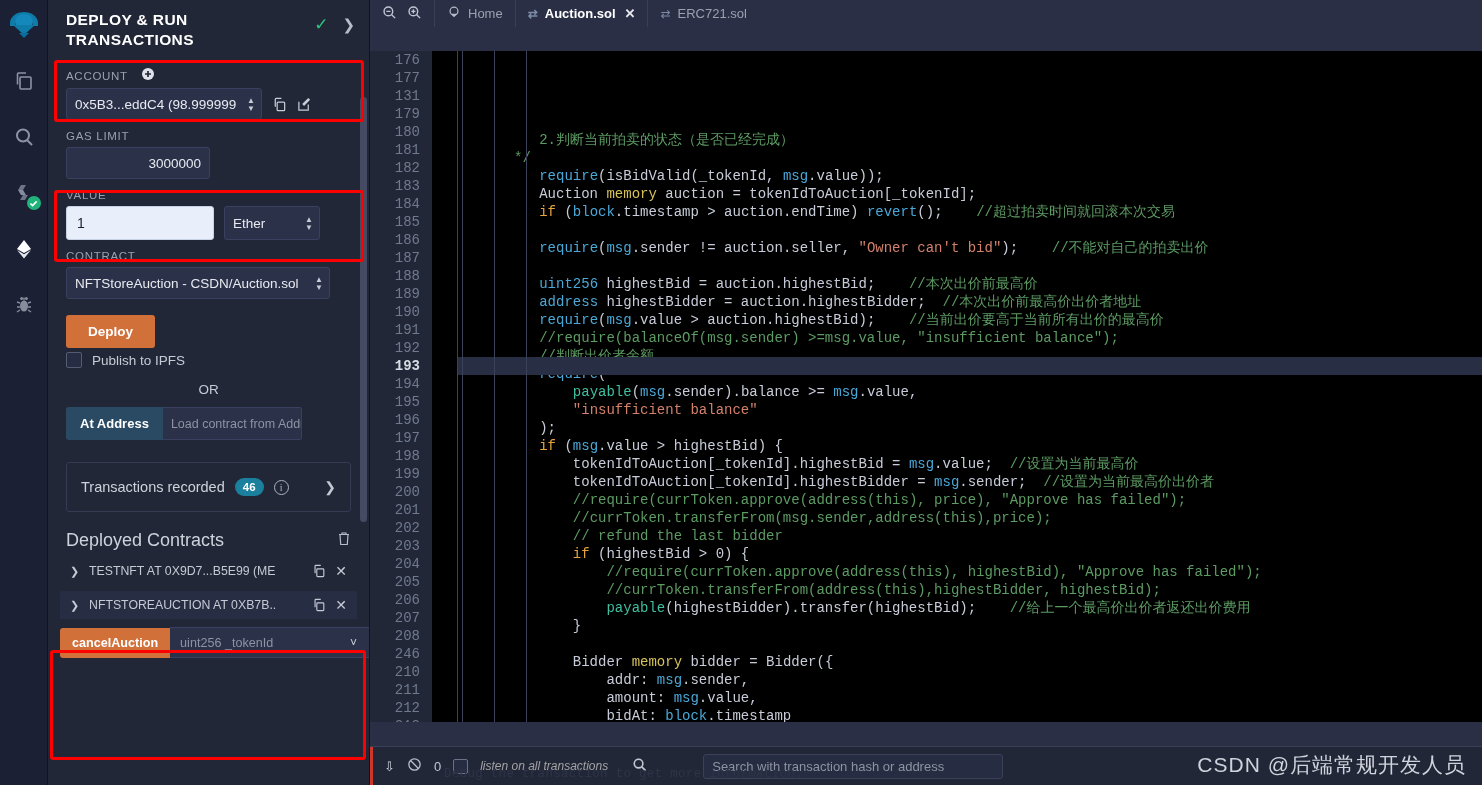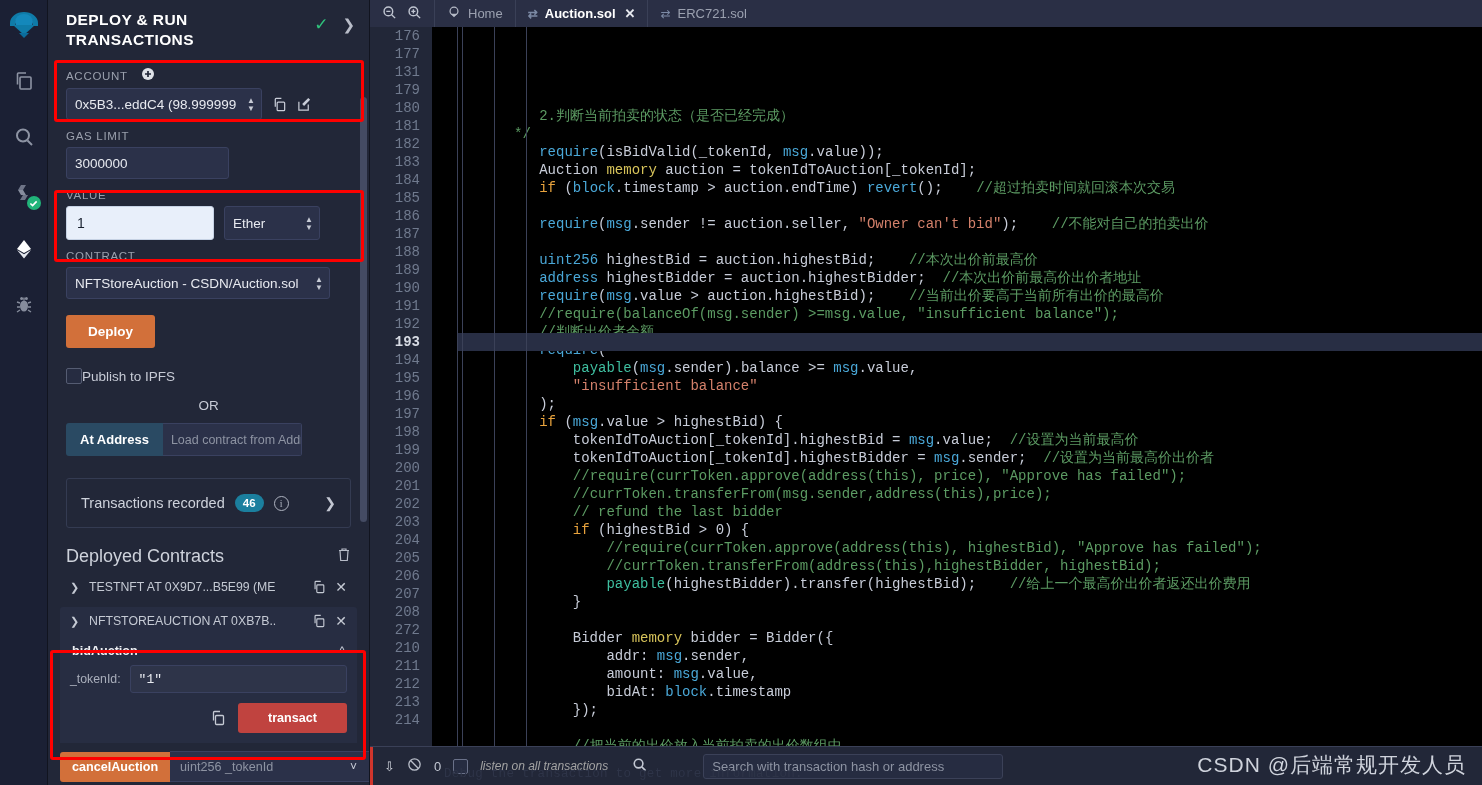--- a/index.html
+++ b/index.html
@@ -61,36 +61,36 @@
     height:32px; background:#2b3149; border:1px solid #3a4160; border-radius:3px;
     color:#e8eaf0; font-size:13.5px; display:flex; align-items:center;
     padding:0 6px 0 8px; white-space:nowrap; overflow:hidden; position:relative;
   }
   .spin{ margin-left:auto; display:flex; flex-direction:column; gap:1px; color:#c8ccd6; font-size:8px; line-height:7px;}
   .icbtn{ color:#c9cdd8; cursor:pointer; display:flex; align-items:center; }
 
   .account-row{ display:flex; align-items:center; gap:10px; }
   .account-select{ width:196px; }
 
-  .gas-inp{ width:163px; }
+  .gas-inp{ width:144px;justify-content:flex-end; }
 
   .value-row{ display:flex; gap:10px; align-items:center; }
   .value-inp{
     width:148px; height:34px; background:#e8effa; border:1px solid #c6d2e4; border-radius:3px;
     color:#18202e; font-size:14px; display:flex; align-items:center; padding:0 10px;
   }
   .value-unit{ width:96px; height:34px; }
 
   .contract-select{ width:264px; }
 
   .deploy-btn{
     margin-top:16px; background:#d2703a; color:#fff; font-size:13.5px; font-weight:700;
     border:none; border-radius:3px; padding:9px 22px; cursor:pointer;
   }
-  .ipfs-row{ display:flex; align-items:center; margin-top:20px; }
+  .ipfs-row{ display:flex; align-items:center; gap:10px; margin-top:4px; }
   .chk{ width:16px; height:16px; border:1px solid #555c72; border-radius:2px; background:#262c41; }
   .ipfs-label{ color:#c7cbd6; font-size:13.5px; }
 
   .or{ text-align:center; color:#c7cbd6; font-size:13.5px; margin-top:14px; }
 
   .ataddr-row{ display:flex; margin-top:10px; border-radius:3px; overflow:hidden; width:236px;}
   .ataddr-btn{
     background:#2a4a63; color:#fff; font-size:13px; font-weight:700;
     padding:9px 14px; border:none; cursor:pointer; white-space:nowrap;
   }
@@ -161,21 +161,21 @@
 
   .panel-scroll{
     position:absolute; right:2px; top:97px; width:7px; height:425px;
     background:#444b63; border-radius:4px;
   }
 
   
   .hl{ position:absolute; border:3px solid #fe0000; border-radius:3px; pointer-events:none; z-index:30; }
 
   
-  .main{ flex:1; height:785px; display:flex; flex-direction:column; background:#2a2f45; min-width:0; }
+  .main{ flex:1; height:785px; display:flex; flex-direction:column; background:#2a2f45; min-width:0;gap:24px; }
   .tabbar{
     height:27px; background:#2a2f45; display:flex; align-items:center;
     flex:0 0 27px; font-size:13px; color:#c8ccd6;
   }
   .zoombtns{ display:flex; align-items:center; gap:10px; padding:0 12px; color:#c0c5d1; }
   .tab{
     display:flex; align-items:center; gap:7px; height:27px; padding:0 12px;
     border-left:1px solid #3a4057; white-space:nowrap;
   }
   .tab .sol{ color:#7c8aa5; font-size:12px; }
@@ -410,41 +410,20 @@
       <span class="dc-name">NFTSTOREAUCTION AT 0XB7B..</span>
       <span class="icbtn">
         <svg width="14" height="14" viewBox="0 0 16 16" fill="none" stroke="#c5cad4" stroke-width="1.3">
           <rect x="5.5" y="5.5" width="8" height="9" rx="1"></rect>
             <path d="M3.5 10.5 V2.5 a1 1 0 0 1 1 -1 h5.5"></path>
         </svg>
       </span>
       <span class="dc-x">✕</span>
     </div>
 
-    <div class="func-card">
-      <div class="func-head">
-        <span class="func-name">bidAuction</span>
-        <span class="func-chev">^</span>
-      </div>
-      <div class="param-row">
-        <span class="param-label">_tokenId:</span>
-        <div class="param-inp">
-          <span>"1"</span>
-        </div>
-      </div>
-      <div class="func-actions">
-        <span class="icbtn">
-          <svg width="16" height="16" viewBox="0 0 16 16" fill="none" stroke="#c5cad4" stroke-width="1.3">
-            <rect x="5.5" y="5.5" width="8" height="9" rx="1"></rect>
-              <path d="M3.5 10.5 V2.5 a1 1 0 0 1 1 -1 h5.5"></path>
-          </svg>
-        </span>
-        <button class="transact-btn">transact</button>
-      </div>
-    </div>
 
     <div class="cancel-row">
       <button class="cancel-btn">cancelAuction</button>
       <div class="cancel-inp">
         <span>uint256 _tokenId</span>
       </div>
       <span class="cancel-chev">˅</span>
     </div>
 
     <div class="panel-scroll"></div>
@@ -514,21 +493,21 @@
           <div class="ln">199</div>
           <div class="ln">200</div>
           <div class="ln">201</div>
           <div class="ln">202</div>
           <div class="ln">203</div>
           <div class="ln">204</div>
           <div class="ln">205</div>
           <div class="ln">206</div>
           <div class="ln">207</div>
           <div class="ln">208</div>
-          <div class="ln">272</div>
+          <div class="ln">246</div>
           <div class="ln">210</div>
           <div class="ln">211</div>
           <div class="ln">212</div>
           <div class="ln">213</div>
           <div class="ln">214</div>
         </div>
       <div class="fold"></div>
       <div class="code" id="code"><div class="curline" style="top: 306px;"></div>
         <div class="guide" style="left:4px"></div>
         <div class="guide" style="left:36px"></div>

